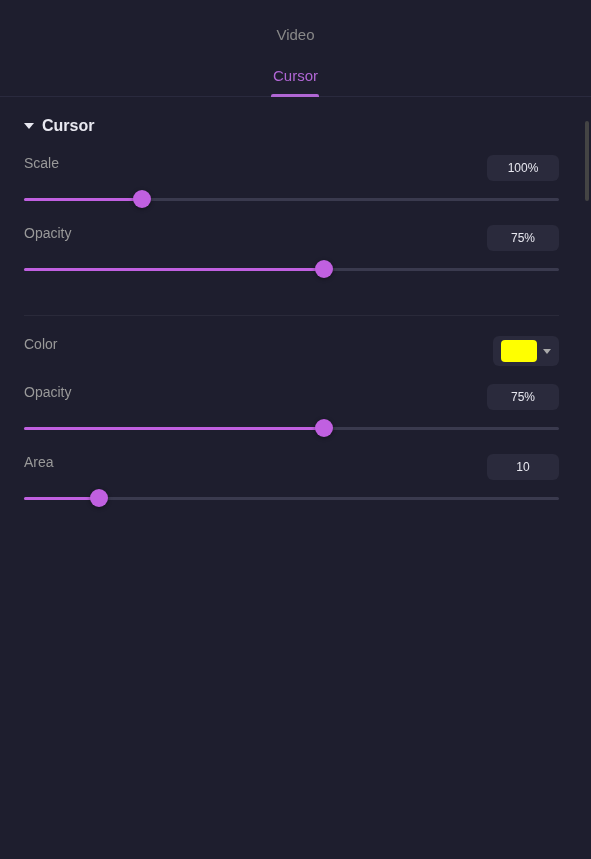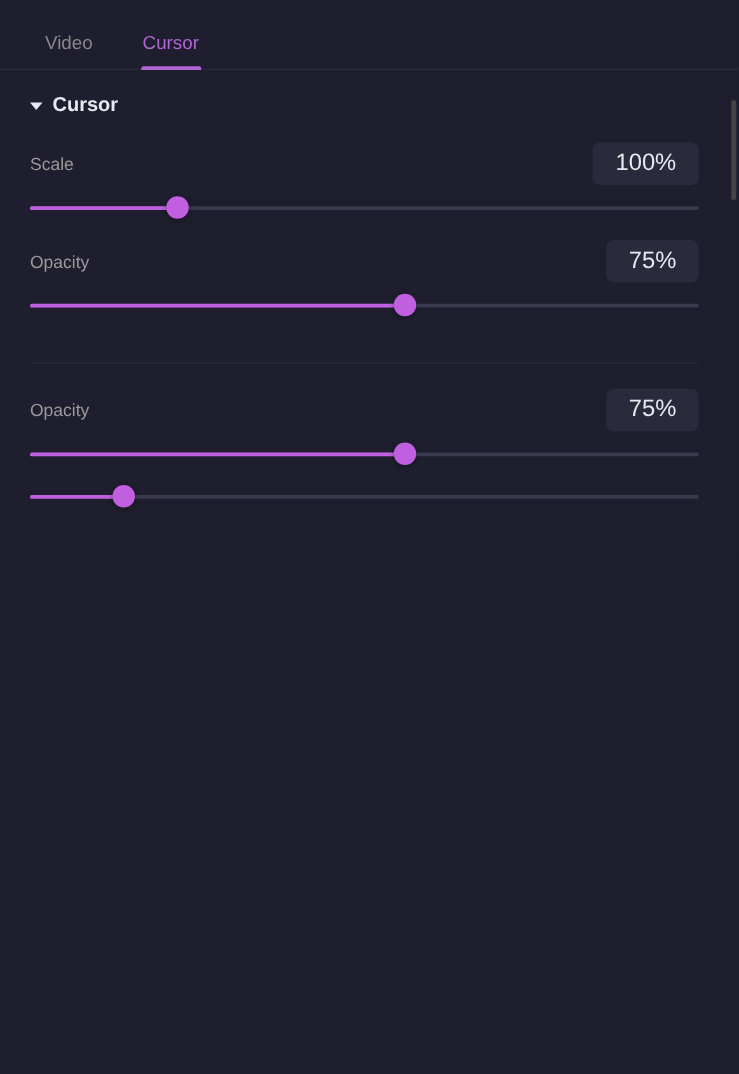--- a/index.html
+++ b/index.html
@@ -27,20 +27,21 @@
 
     
     .tabs {
       display: flex;
       align-items: center;
       background: #1e1e2e;
       padding: 0 16px;
       padding-top: 14px;
       border-bottom: 1px solid #2a2a3e;
       position: relative;
+      flex-direction: column;
     }
 
     .tab {
       padding: 12px 20px;
       font-size: 15px;
       color: #888;
       cursor: pointer;
       position: relative;
     }
 
@@ -128,33 +129,32 @@
     }
 
     
     .control-row {
       margin-bottom: 18px;
     }
 
     .control-label-row {
       display: flex;
       justify-content: space-between;
-      align-items: center;
       margin-bottom: 10px;
     }
 
     .control-label {
       font-size: 14px;
       color: #999;
     }
 
     .value-badge {
       background: #2a2a3c;
       color: #e8e8f0;
-      font-size: 19px;
+      font-size: 12px;
       padding: 6px 18px;
       border-radius: 6px;
       min-width: 72px;
       text-align: center;
     }
 
     
     .slider-container {
       position: relative;
       height: 16px;
@@ -270,35 +270,48 @@
               <div class="slider-thumb" style="left: 56%"></div>
             </div>
           </div>
         </div>
       </div>
 
       <div class="section-divider"></div>
 
       <div class="section">
 
+        <div class="control-row">
+          <div class="control-label-row">
+            <span class="control-label">Color</span>
+            <div class="color-swatch-container">
+              <div class="color-swatch" style="background: #ffff00"></div>
+              <div class="chevron-small"></div>
+            </div>
+          </div>
+        </div>
 
         <div class="control-row">
           <div class="control-label-row">
             <span class="control-label">Opacity</span>
             <span class="value-badge">75%</span>
           </div>
           <div class="slider-container">
             <div class="slider-track">
               <div class="slider-fill" style="width: 56%"></div>
               <div class="slider-thumb" style="left: 56%"></div>
             </div>
           </div>
         </div>
 
         <div class="control-row">
+          <div class="control-label-row">
+            <span class="control-label">Area</span>
+            <span class="value-badge">10</span>
+          </div>
           <div class="slider-container">
             <div class="slider-track">
               <div class="slider-fill" style="width: 14%"></div>
               <div class="slider-thumb" style="left: 14%"></div>
             </div>
           </div>
         </div>
       </div>
 
     </div>

